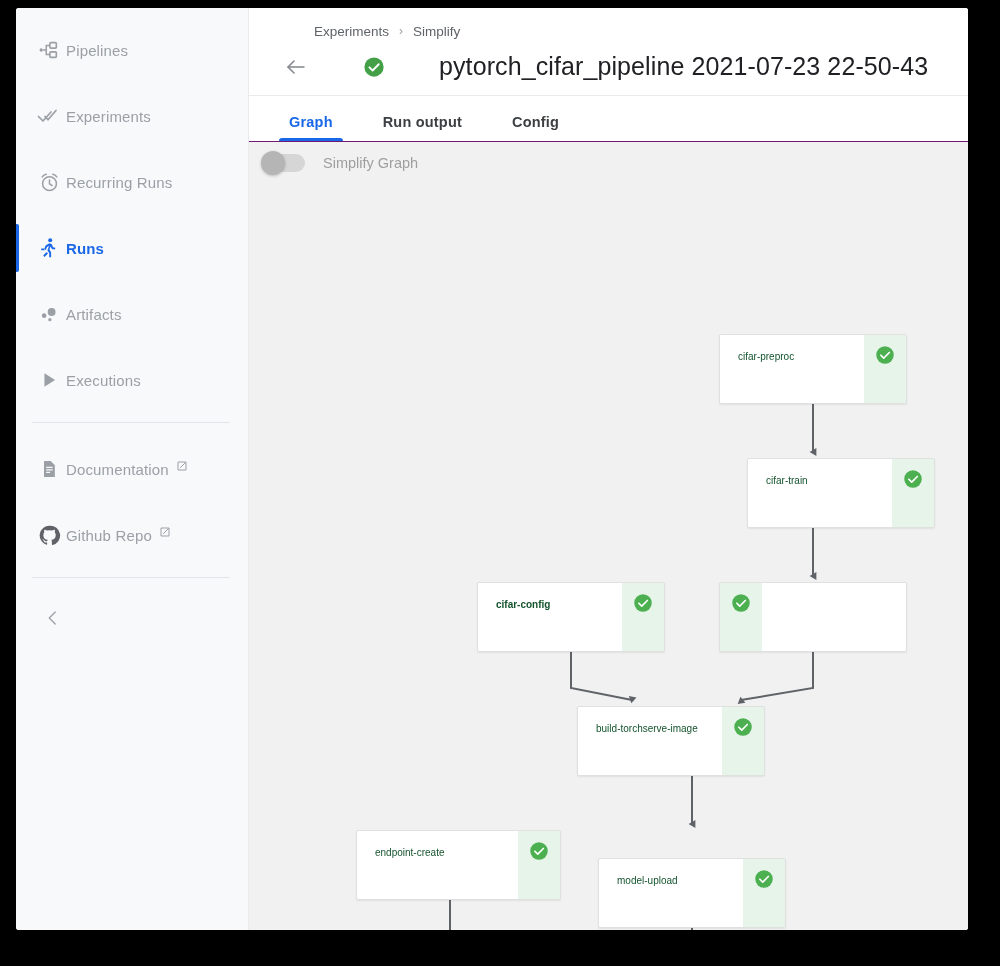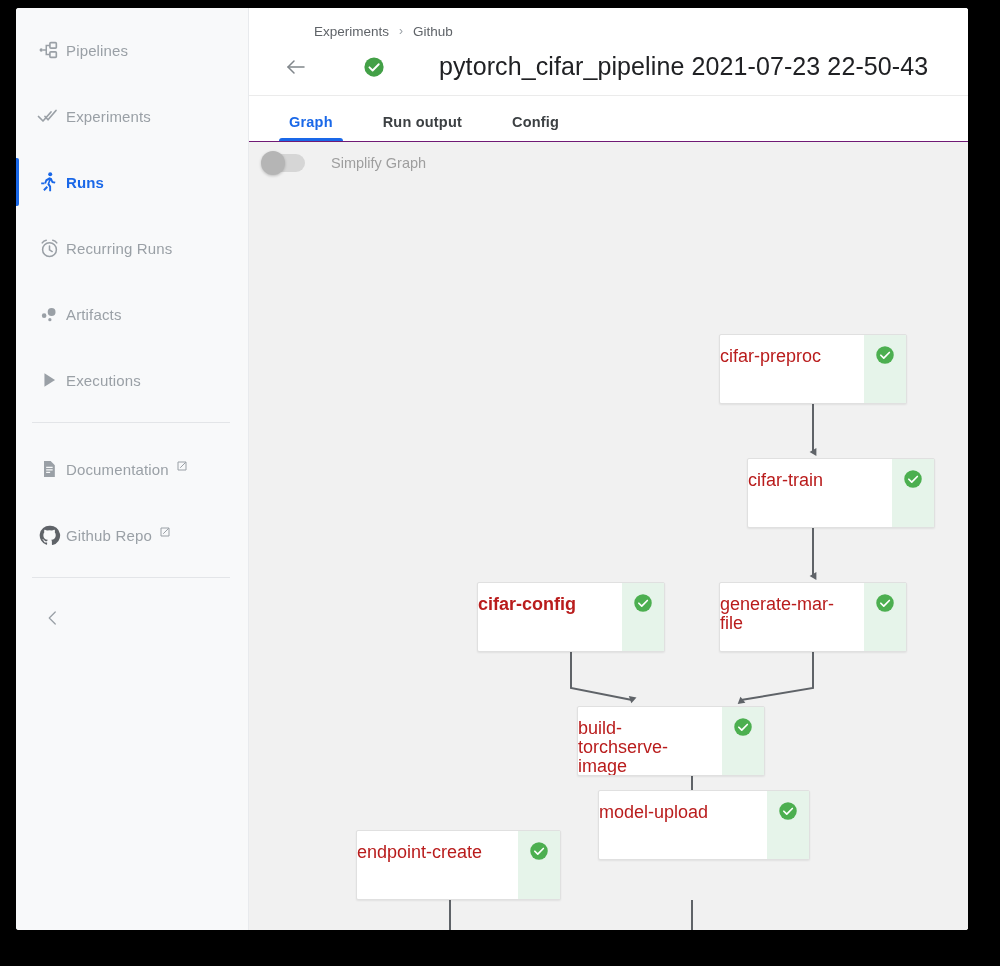--- a/index.html
+++ b/index.html
@@ -172,21 +172,20 @@
     flex: 1 1 auto;
     background: #f1f1f1;
     overflow: hidden;
   }
   #toolbar {
     position: absolute;
     left: 14px; top: 12px;
     display: flex;
     align-items: center;
     z-index: 5;
-    gap: 8px;
   }
   #simplify-toggle {
     position: relative;
     width: 42px; height: 18px;
     border-radius: 9px;
     background: #d6d6d6;
     cursor: pointer;
     flex: 0 0 auto;
   }
   #simplify-toggle .knob {
@@ -221,23 +220,23 @@
     background: #ffffff;
     border: 1px solid #e0e0e0;
     border-radius: 2px;
     box-shadow: 0 1px 2px rgba(0,0,0,0.07);
     display: flex;
     cursor: pointer;
     z-index: 3;
   }
   .node .node-label {
     flex: 1 1 auto;
-    padding: 12px 10px 0 0;
-    font-size: 18px;
-    color: #b91c1c;
+    padding: 12px 10px 0 18px;
+    font-size: 10px;
+    color: #14532d;
     line-height: 19px;
     overflow: hidden;
   }
   .node .node-status {
     flex: 0 0 42px;
     width: 42px;
     background: #e6f4ea;
     display: flex;
     align-items: flex-start;
     justify-content: center;
@@ -267,47 +266,47 @@
     <div class="nav-item">
       <span class="nav-icon">
         <svg width="24" height="24" viewBox="0 0 24 24" fill="none" stroke="currentColor" stroke-width="1.7" stroke-linecap="round" stroke-linejoin="round">
           <path d="M1.5 12.5 L6 17 L14 8"></path>
           <path d="M8 12.5 L11 15.8 L19 6.5"></path>
         </svg>
       </span>
       <span class="nav-label">Experiments</span>
     </div>
 
+    <div class="nav-item">
+      <span class="nav-icon">
+        <svg width="23" height="23" viewBox="0 0 24 24" fill="none" stroke="currentColor" stroke-width="1.6">
+          <circle cx="12" cy="13.2" r="7.2"></circle>
+          <path d="M12 9.4 V13.4 L14.8 15.2" stroke-linecap="round"></path>
+          <path d="M4.4 6.2 C5.6 4.4 7.4 3.6 8.6 3.4" stroke-linecap="round"></path>
+          <path d="M19.6 6.2 C18.4 4.4 16.6 3.6 15.4 3.4" stroke-linecap="round"></path>
+        </svg>
+      </span>
+      <span class="nav-label">Recurring Runs</span>
+    </div>
+
     <div class="nav-item active">
       <span class="active-bar"></span>
       <span class="nav-icon">
         <svg width="24" height="24" viewBox="0 0 24 24" fill="currentColor">
           <circle cx="13.2" cy="4.2" r="2"></circle>
           <path d="M12.4 7.2 L8.6 9.4 L7.2 13.2 L9 13.8 L10 10.9 L12 10 L10.4 14.4 L12.2 17 L12.2 21.2 L14.1 21.2 L14.1 16.3 L12.4 13.6 L13.6 10.6 L14.9 12.9 L18 13.6 L18.4 11.8 L16 11.2 L14.8 8.2 Z"></path>
           <path d="M9.6 16.1 L6.2 19.6 L7.6 20.9 L11 17.4 Z"></path>
           <path d="M4.2 12.6 L7.4 12.6 L7.4 14.2 L4.2 14.2 Z"></path>
         </svg>
       </span>
       <span class="nav-label">Runs</span>
     </div>
 
     <div class="nav-item">
       <span class="nav-icon">
-        <svg width="23" height="23" viewBox="0 0 24 24" fill="none" stroke="currentColor" stroke-width="1.6">
-          <circle cx="12" cy="13.2" r="7.2"></circle>
-          <path d="M12 9.4 V13.4 L14.8 15.2" stroke-linecap="round"></path>
-          <path d="M4.4 6.2 C5.6 4.4 7.4 3.6 8.6 3.4" stroke-linecap="round"></path>
-          <path d="M19.6 6.2 C18.4 4.4 16.6 3.6 15.4 3.4" stroke-linecap="round"></path>
-        </svg>
-      </span>
-      <span class="nav-label">Recurring Runs</span>
-    </div>
-
-    <div class="nav-item">
-      <span class="nav-icon">
         <svg width="23" height="23" viewBox="0 0 24 24" fill="currentColor">
           <circle cx="14.2" cy="9.4" r="4.1"></circle>
           <circle cx="6.4" cy="13.2" r="2.4"></circle>
           <circle cx="12.4" cy="17.4" r="1.7"></circle>
         </svg>
       </span>
       <span class="nav-label">Artifacts</span>
     </div>
 
     <div class="nav-item">
@@ -361,21 +360,21 @@
     </div>
   </nav>
 
   <div id="main">
 
     <div id="page-header">
 
       <div id="breadcrumb">
         <span class="crumb">Experiments</span>
         <span class="sep">›</span>
-        <span class="crumb">Github</span>
+        <span class="crumb">Simplify</span>
       </div>
 
       <div id="title-row">
         <div id="back-arrow">
           <svg width="24" height="24" viewBox="0 0 24 24" fill="none" stroke="currentColor" stroke-width="1.5" stroke-linecap="round" stroke-linejoin="round">
             <path d="M20 12 H4"></path>
               <path d="M10 6 L4 12 L10 18"></path>
           </svg>
         </div>
         <div id="title-status">
@@ -442,21 +441,20 @@
             <div class="node" style="left: 228px; top: 440px; width: 188px; font-weight: bold;">
               <div class="node-label">cifar-config</div>
               <div class="node-status">
                 <svg width="20" height="20" viewBox="0 0 24 24">
                   <circle cx="12" cy="12" r="10.5" fill="#4caf50"></circle>
                   <path d="M7 12.3 L10.5 15.8 L17.2 9" fill="none" stroke="#ffffff" stroke-width="2" stroke-linecap="round" stroke-linejoin="round"></path>
                 </svg>
               </div>
             </div>
             <div class="node" style="left: 470px; top: 440px; width: 188px;">
-              <div class="node-label">generate-mar-file</div>
               <div class="node-status">
                 <svg width="20" height="20" viewBox="0 0 24 24">
                   <circle cx="12" cy="12" r="10.5" fill="#4caf50"></circle>
                   <path d="M7 12.3 L10.5 15.8 L17.2 9" fill="none" stroke="#ffffff" stroke-width="2" stroke-linecap="round" stroke-linejoin="round"></path>
                 </svg>
               </div>
             </div>
             <div class="node" style="left: 328px; top: 564px; width: 188px;">
               <div class="node-label">build-torchserve-image</div>
               <div class="node-status">
@@ -468,21 +466,21 @@
             </div>
             <div class="node" style="left: 107px; top: 688px; width: 205px;">
               <div class="node-label">endpoint-create</div>
               <div class="node-status">
                 <svg width="20" height="20" viewBox="0 0 24 24">
                   <circle cx="12" cy="12" r="10.5" fill="#4caf50"></circle>
                   <path d="M7 12.3 L10.5 15.8 L17.2 9" fill="none" stroke="#ffffff" stroke-width="2" stroke-linecap="round" stroke-linejoin="round"></path>
                 </svg>
               </div>
             </div>
-            <div class="node" style="left: 349px; top: 648px; width: 212px;">
+            <div class="node" style="left: 349px; top: 716px; width: 188px;">
               <div class="node-label">model-upload</div>
               <div class="node-status">
                 <svg width="20" height="20" viewBox="0 0 24 24">
                   <circle cx="12" cy="12" r="10.5" fill="#4caf50"></circle>
                   <path d="M7 12.3 L10.5 15.8 L17.2 9" fill="none" stroke="#ffffff" stroke-width="2" stroke-linecap="round" stroke-linejoin="round"></path>
                 </svg>
               </div>
             </div>
           </div>
       </div>

